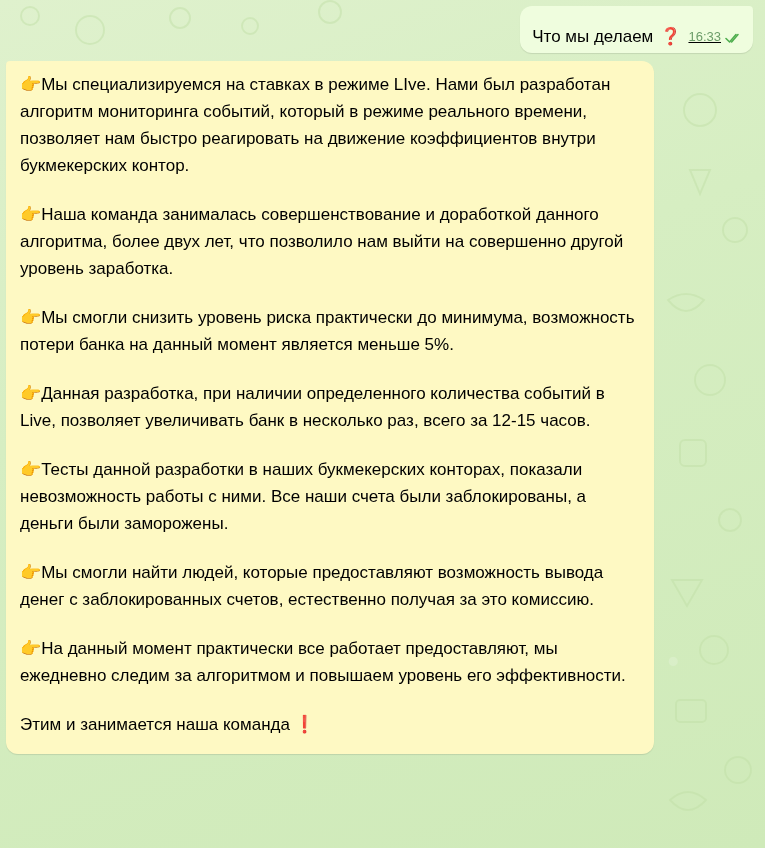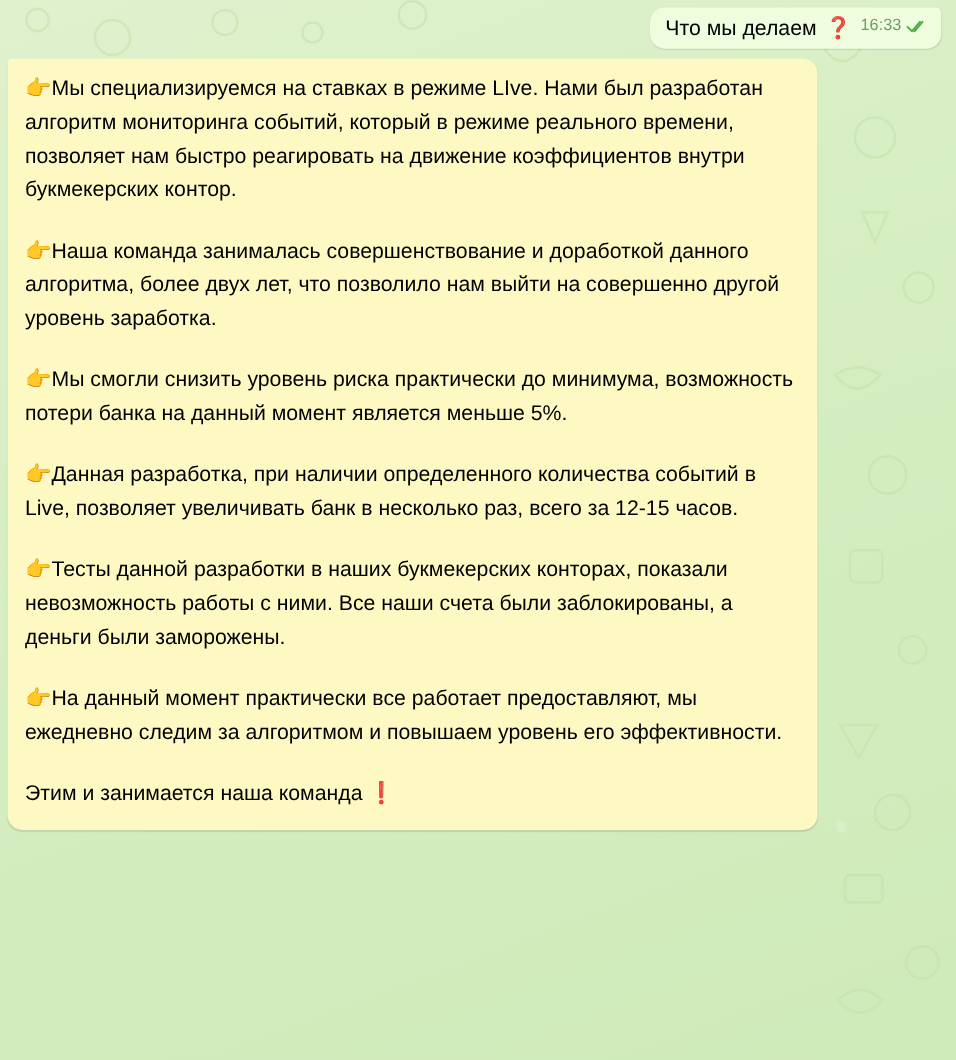--- a/index.html
+++ b/index.html
@@ -45,41 +45,42 @@
   
   .msg-out-row {
     display: flex;
     justify-content: flex-end;
     padding: 6px 12px 0 0;
   }
   .bubble-out {
     background: #effdde;
     border-radius: 12px;
     border-top-right-radius: 4px;
-    padding: 6px 10px 6px 12px;
-    display: flex;
-    align-items: flex-start;
+    padding: 20px 10px 6px 12px;
+    display: flex;
+    align-items: center;
     gap: 7px;
     box-shadow: 0 1px 1px rgba(0,0,0,0.10);
     max-width: 420px;
   }
   .bubble-out .text {
     font-size: 17px;
     color: #000;
     line-height: 21px;
     white-space: nowrap;
   }
   .bubble-out .emoji {
     font-size: 17px;
   }
   .meta {
     display: flex;
     align-items: center;
     gap: 4px;
     padding-bottom: 1px;
+    text-decoration: underline;
   }
   .meta .time {
     font-size: 13px;
     color: #6b9c68;
     white-space: nowrap;
   }
   .ticks {
     display: inline-block;
     width: 18px;
     height: 12px;
@@ -180,20 +181,23 @@
       </p>
 
       <p class="para">
         <span class="ptr">👉</span><span>Данная разработка, при наличии определенного количества событий в Live, позволяет увеличивать банк в несколько раз, всего за 12-15 часов.</span>
       </p>
 
       <p class="para">
         <span class="ptr">👉</span><span>Тесты данной разработки в наших букмекерских конторах, показали невозможность работы с ними. Все наши счета были заблокированы, а деньги были заморожены.</span>
       </p>
 
+      <p class="para">
+        <span class="ptr">👉</span><span>Мы смогли найти людей, которые предоставляют возможность вывода денег с заблокированных счетов, естественно получая за это комиссию.</span>
+      </p>
 
       <p class="para">
         <span class="ptr">👉</span><span>На данный момент практически все работает предоставляют, мы ежедневно следим за алгоритмом и повышаем уровень его эффективности.</span>
       </p>
 
       <p class="para">
         <span>Этим и занимается наша команда </span><span class="excl">❗</span>
       </p>
 
     </div>

